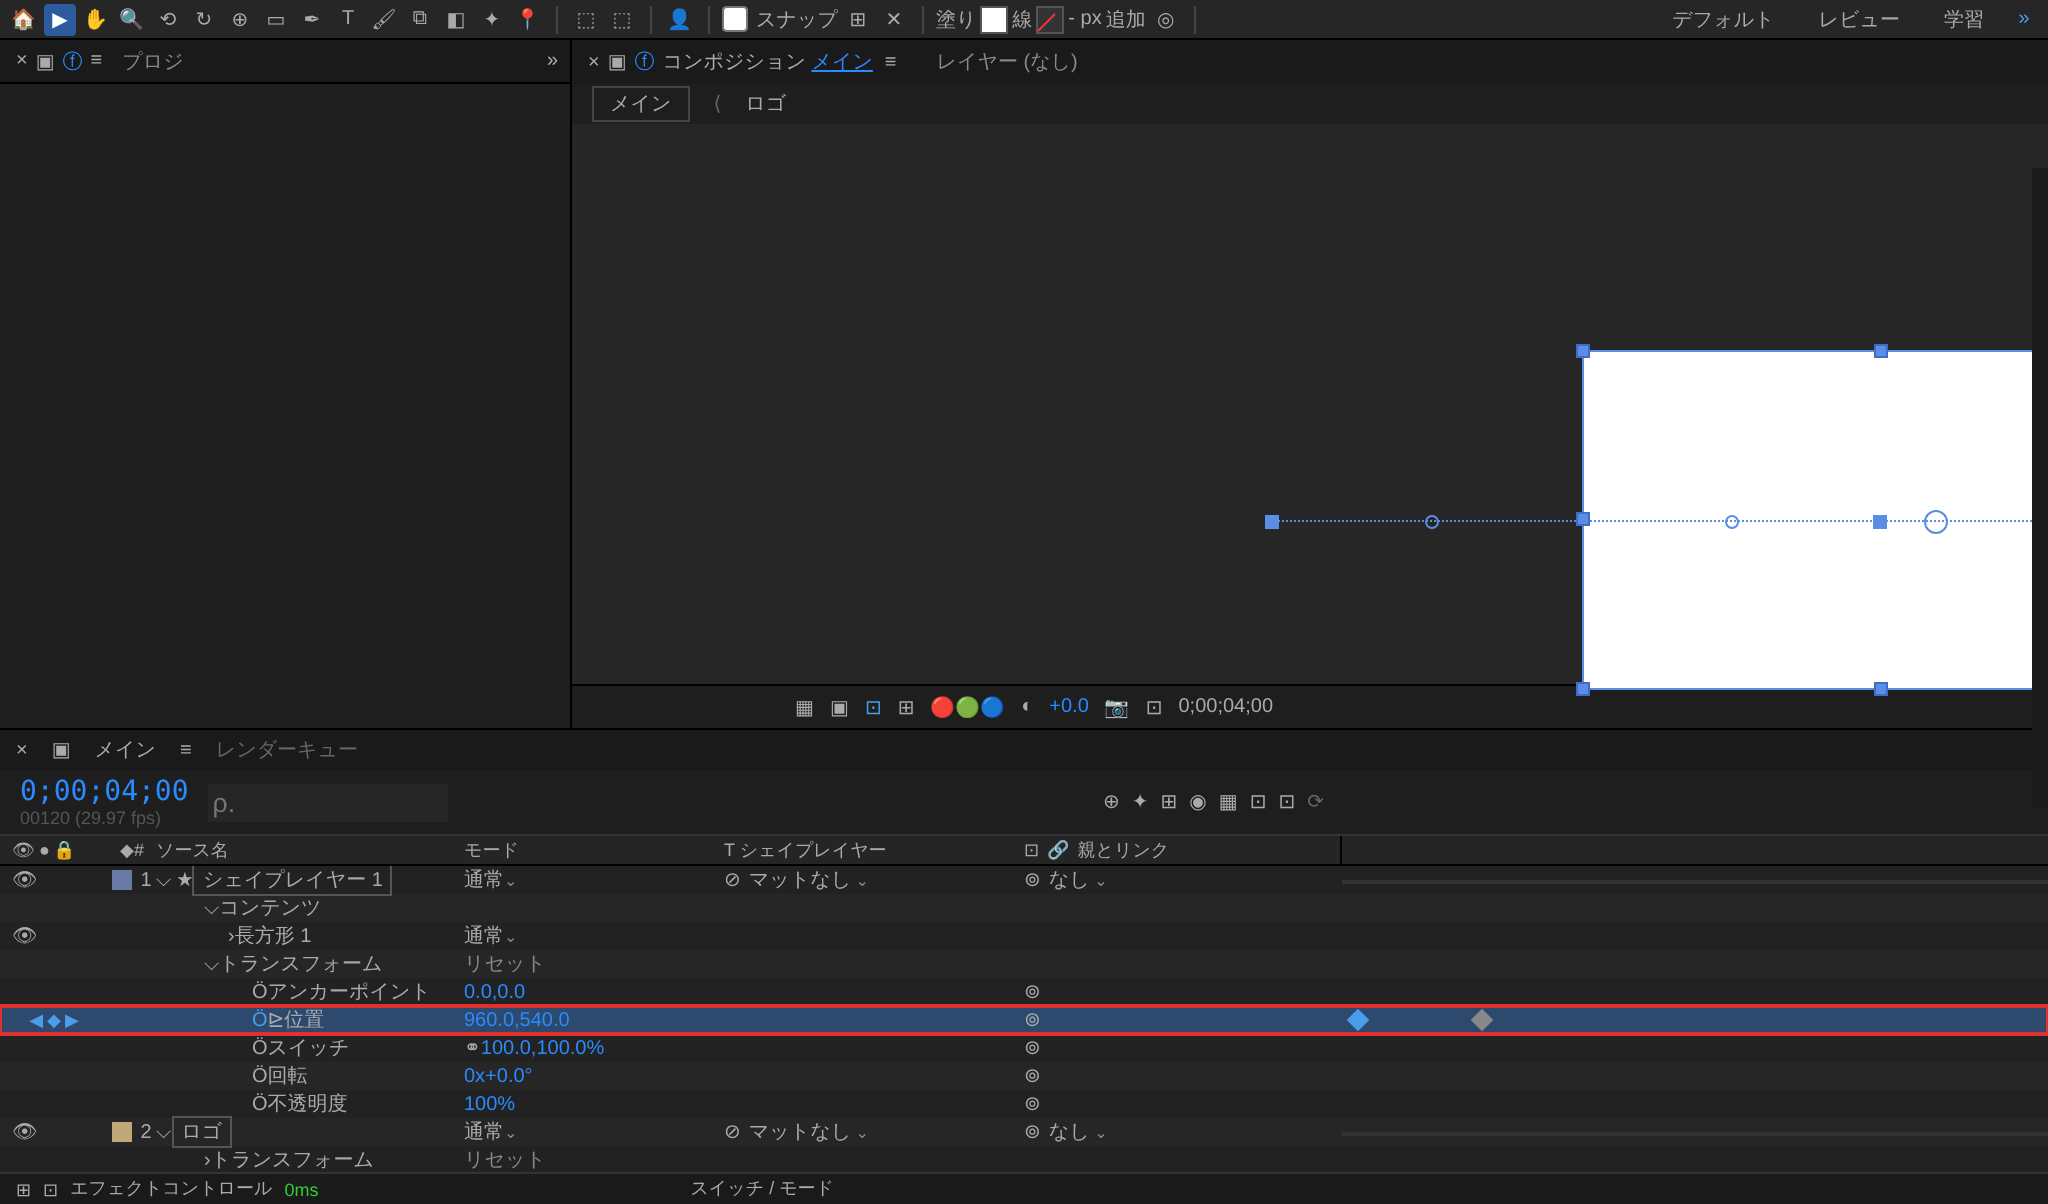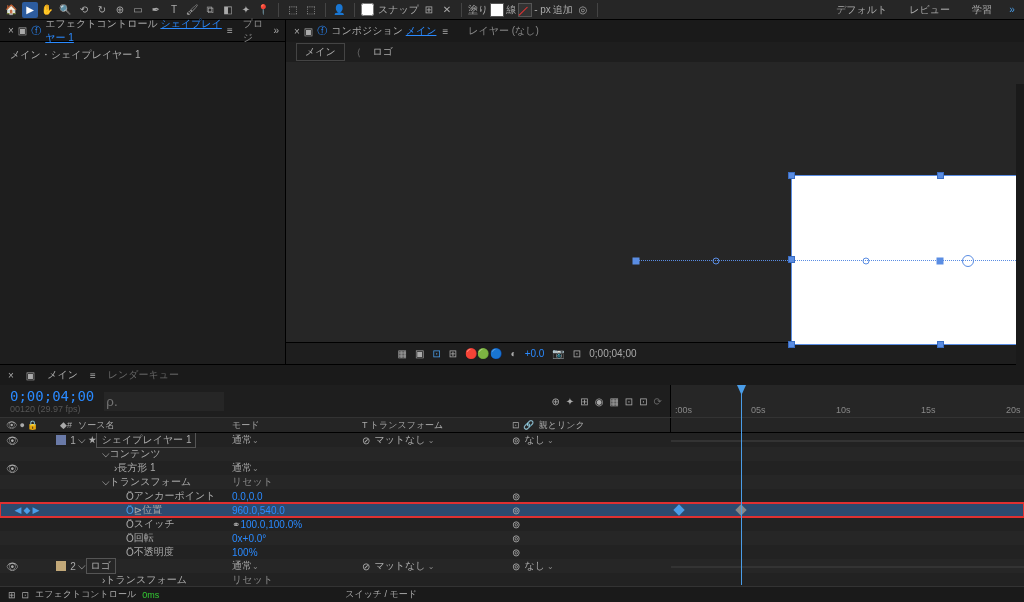--- a/index.html
+++ b/index.html
@@ -114,26 +114,24 @@
   <span class="ws-btn">学習</span>
   <div class="tool" style="color:#4a9de8">»</div>
 </div>
 
 <div class="upper">
   <div class="left-panel">
     <div class="panel-tabs">
       <span>×</span>
       <span>▣</span>
       <span style="color:#2a8aff">ⓕ</span>
-      <span><span>エフェクトコントロール</span> <span class="link-text">シェイプレイヤー 1</span></span>
       <span>≡</span>
       <span style="margin-left:6px;color:#888">プロジ</span>
       <span style="margin-left:auto;margin-right:6px">»</span>
     </div>
-    <div class="panel-body">メイン・シェイプレイヤー 1</div>
   </div>
 
   <div class="comp-panel">
     <div class="comp-tabs">
       <span>×</span>
       <span style="margin-left:4px">▣</span>
       <span style="color:#2a8aff;margin-left:4px">ⓕ</span>
       <span style="margin-left:4px"><span>コンポジション</span> <span class="link-text">メイン</span></span>
       <span style="margin-left:6px">≡</span>
       <span style="margin-left:20px;color:#888">レイヤー (なし)</span>
@@ -198,45 +196,35 @@
         <span>⊕</span>
         <span>✦</span>
         <span>⊞</span>
         <span>◉</span>
         <span>▦</span>
         <span>⊡</span>
         <span>⊡</span>
         <span style="color:#666">⟳</span>
       </div>
     </div>
-    <div class="tl-right" style="height:32px">
-      <div class="ruler" style="height:32px">
-        <span class="tick" style="left:4px;bottom:2px">:00s</span>
-        <span class="tick" style="left:80px;bottom:2px">05s</span>
-        <span class="tick" style="left:165px;bottom:2px">10s</span>
-        <span class="tick" style="left:250px;bottom:2px">15s</span>
-        <span class="tick" style="left:335px;bottom:2px">20s</span>
-        <div class="cti" style="left:70px;height:200px"></div>
-      </div>
-    </div>
   </div>
 
   <div class="headers-row">
     <div class="col-toggle">
         <span>👁</span>
         <span>●</span>
         <span>🔒</span>
       </div>
     <div class="col-num">
         <span>◆</span> 
         <span>#</span>
       </div>
     <div class="col-name">ソース名</div>
     <div class="col-mode">モード</div>
-    <div class="col-track">T トランスフォーム</div>
+    <div class="col-track">T シェイプレイヤー</div>
     <div class="col-parent">
         <span>⊡</span>
         <span>🔗</span> 
         <span>親とリンク</span>
       </div>
     <div class="col-tl"></div>
   </div>
 
   <div style="flex:1;overflow:hidden">
 

